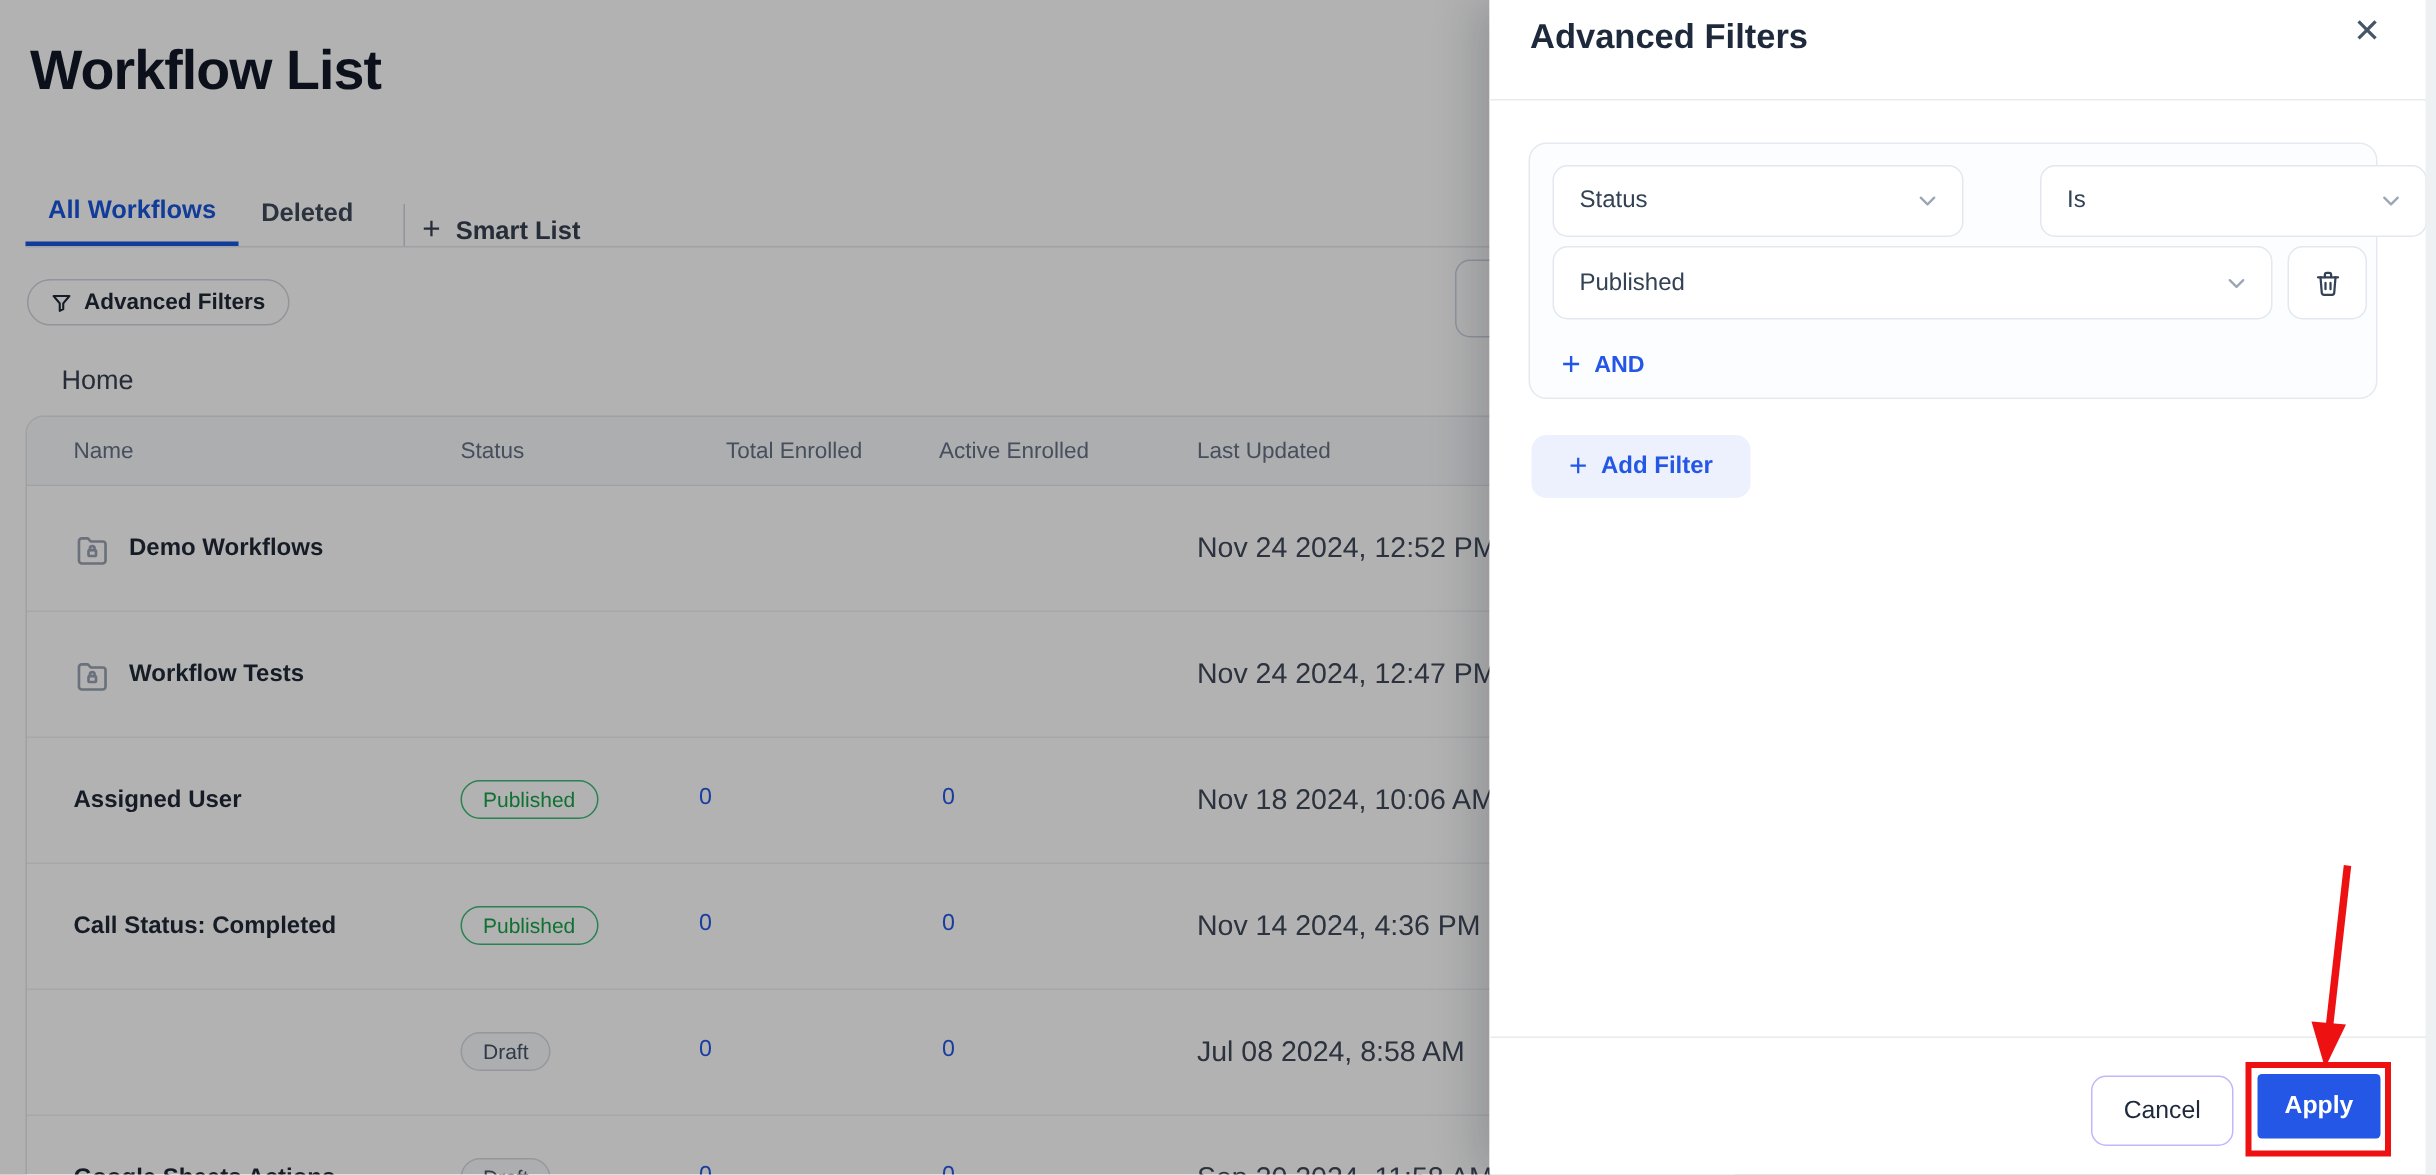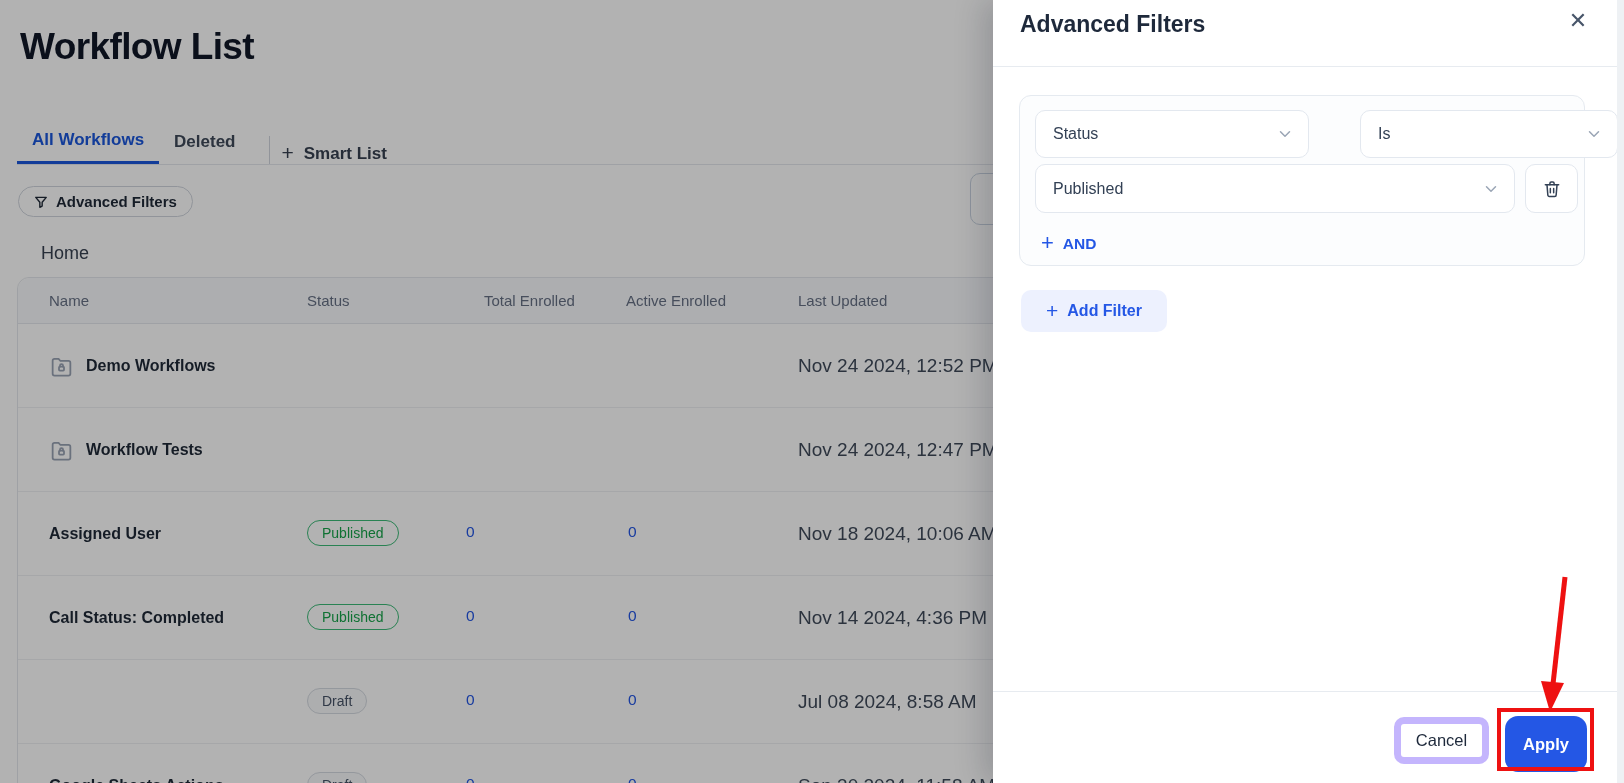--- a/index.html
+++ b/index.html
@@ -126,27 +126,27 @@
     position:absolute; left:28px; top:290px; width:146px; height:42px;
     background:#edf1fe; border:none; border-radius:10px;
     display:inline-flex; align-items:center; justify-content:center; gap:9px;
     font-size:16px; font-weight:600; color:#2457e5; cursor:pointer;
   }
   .add-filter-btn .plus-glyph { font-size:21px; font-weight:500; }
 
   .panel-foot-divider { position:absolute; left:0; top:691px; width:631px; height:1px; background:#e7ebf0; }
   .cancel-btn {
     position:absolute; left:401px; top:717px; width:95px; height:47px;
-    background:#fff; border:7px solid #c4b5fd; border-radius:10px;
+    background:#fff; border:1px solid #c4b5fd; border-radius:10px;
     font-size:16.5px; font-weight:500; color:#1e293b; cursor:pointer;
     font-family:inherit;
   }
   .apply-btn {
-    position:absolute; left:512px; top:716px; width:82px; height:56px;
-    background:#2457e5; border:none; border-radius:13px;
+    position:absolute; left:512px; top:716px; width:82px; height:43px;
+    background:#2457e5; border:none; border-radius:3px;
     font-size:16.5px; font-weight:700; color:#ffffff; cursor:pointer;
     font-family:inherit;
   }
 
   
   .anno-box {
     position:absolute; left:1497px; top:708px; width:97px; height:63px;
     border:4px solid #ee1111; z-index:20; pointer-events:none;
   }
   .anno-arrow { position:absolute; inset:0; z-index:20; pointer-events:none; }

